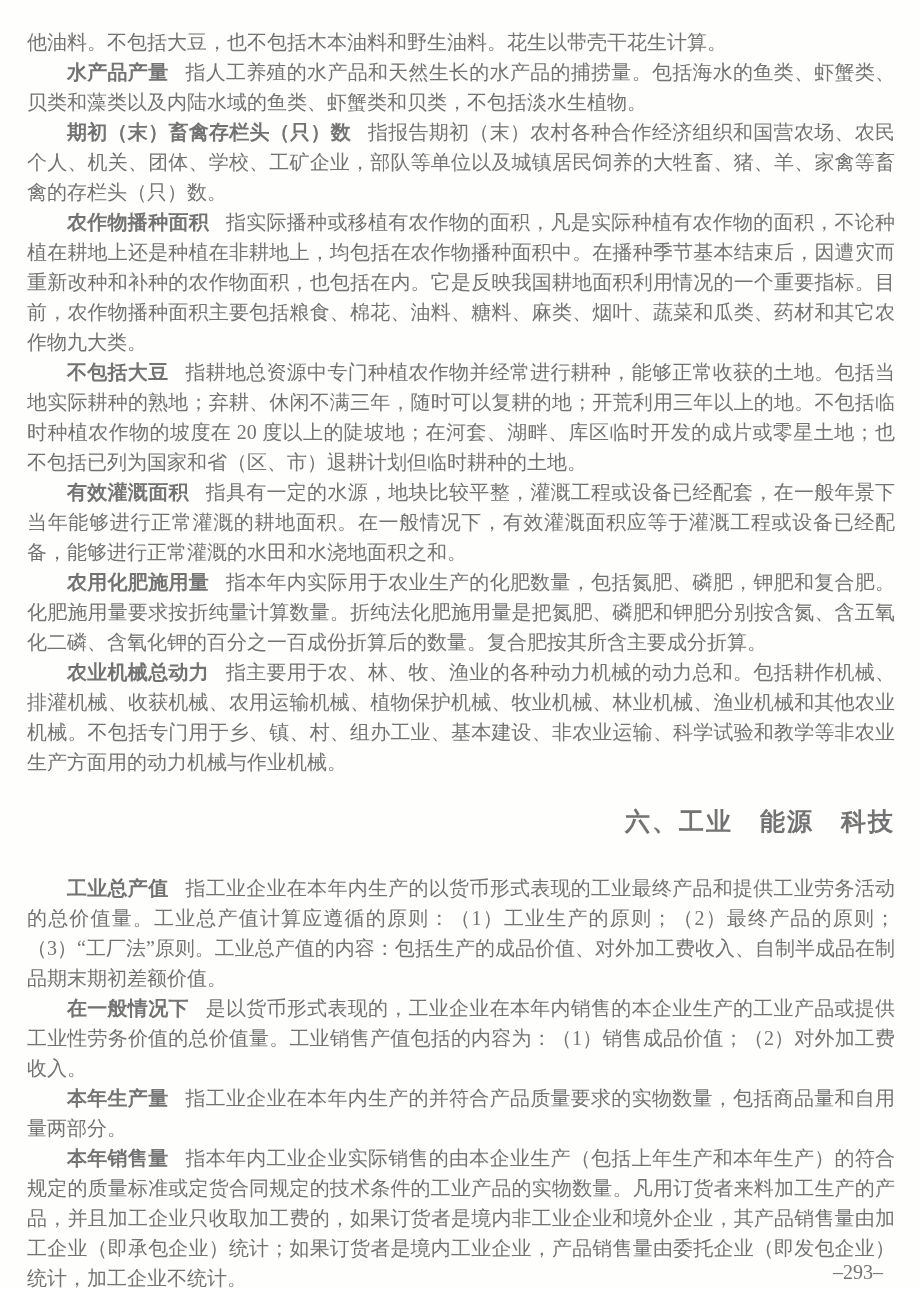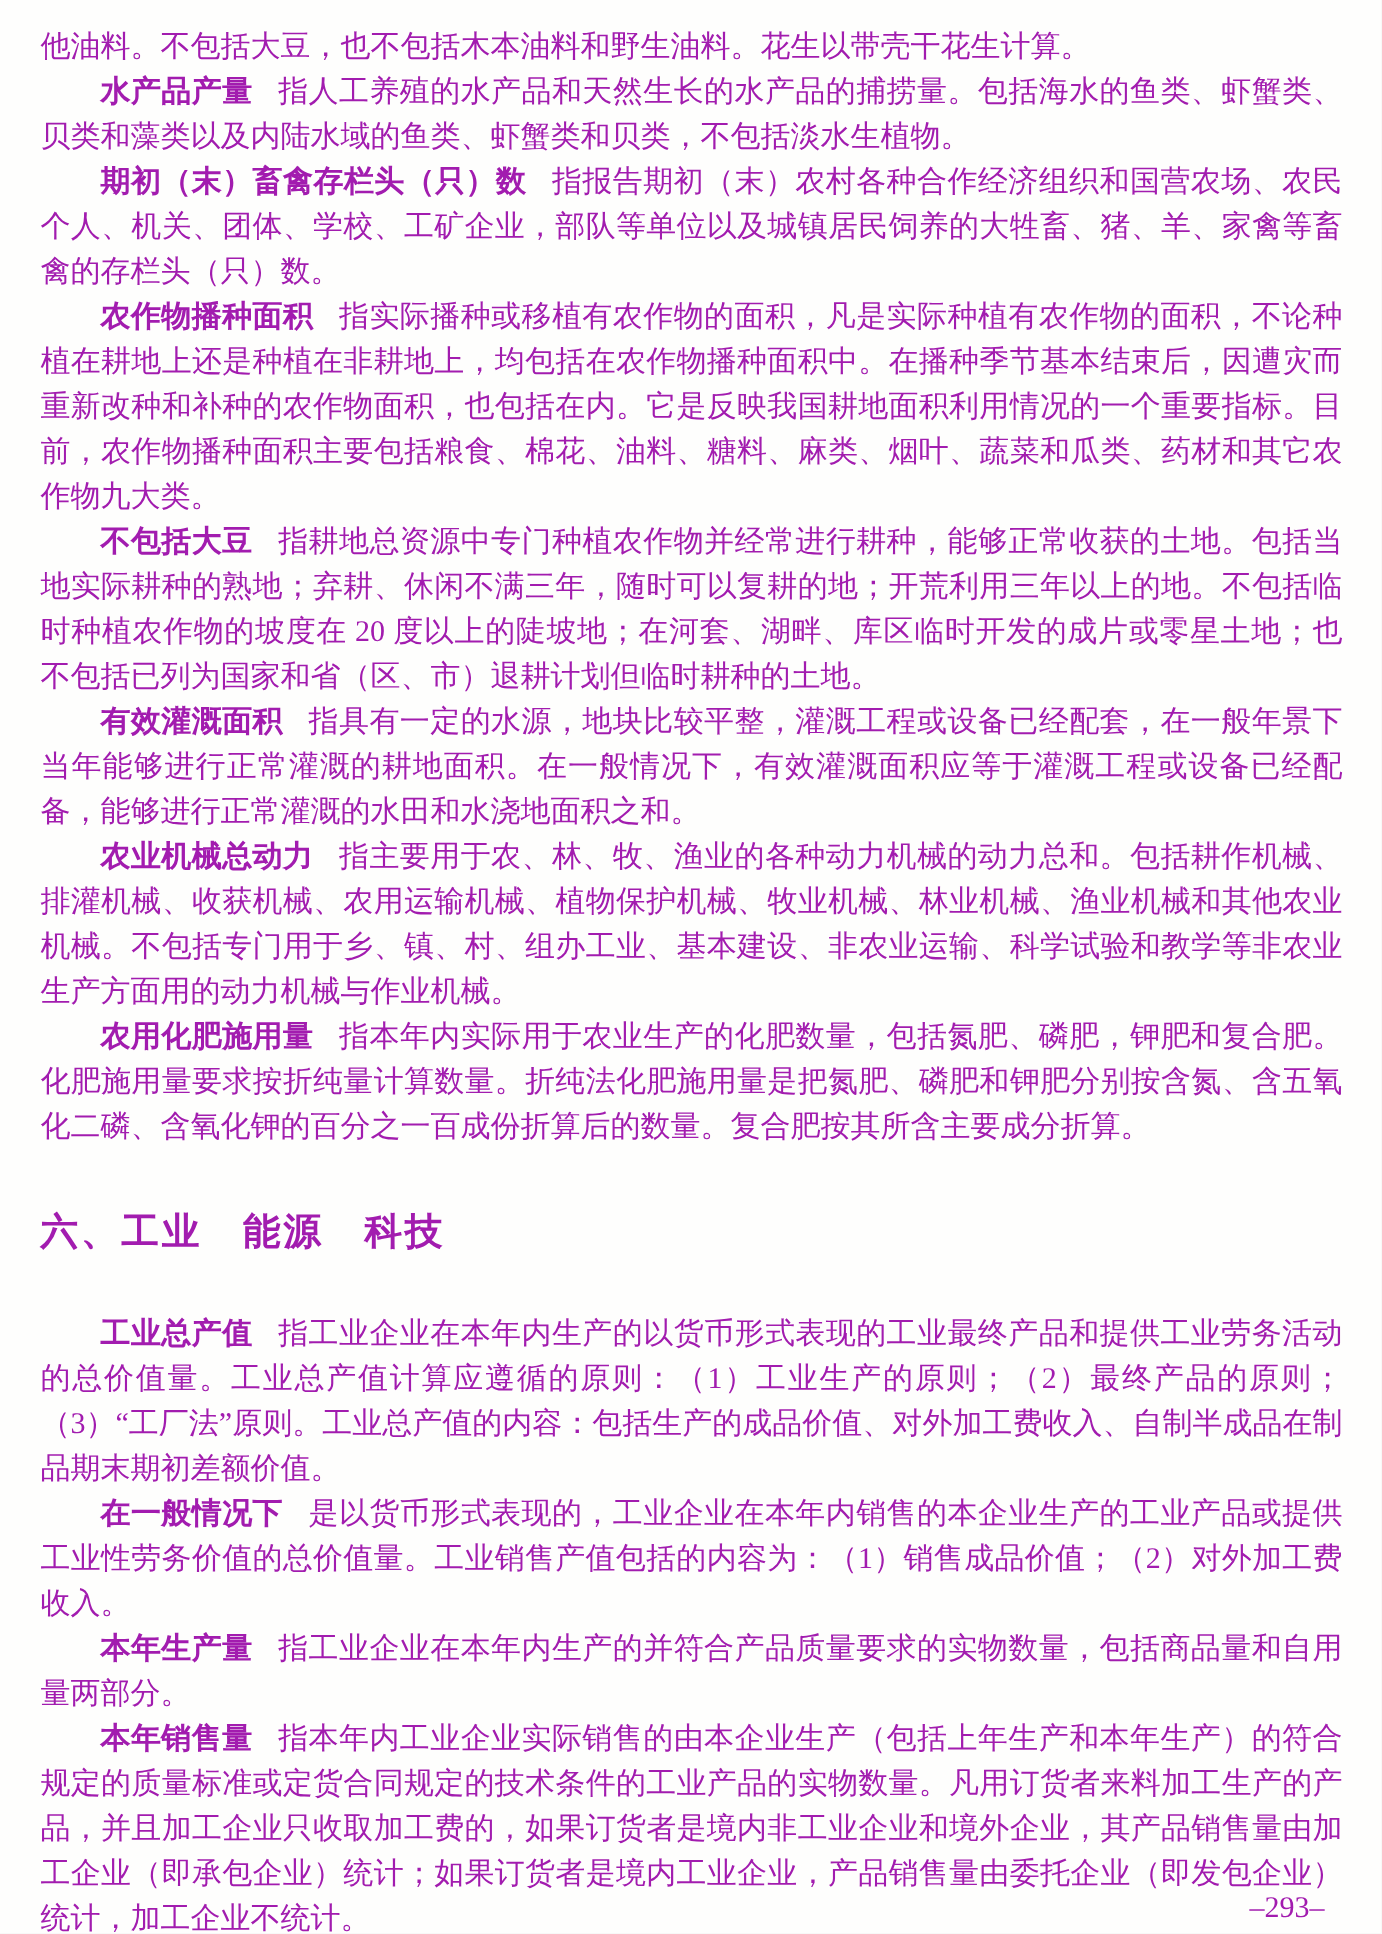--- a/index.html
+++ b/index.html
@@ -7,49 +7,49 @@
     padding: 0;
     background: #f4f4f2;
   }
   .page {
     position: relative;
     box-sizing: border-box;
     width: 921px;
     height: 1289px;
     margin: 0 auto;
     background: #fefefd;
-    color: #a21caf;
+    color: #737373;
     font-family: "Liberation Serif", "DejaVu Serif", serif;
-    padding: 16px 26px 0 27px;
+    padding: 27px 26px 0 27px;
     overflow: hidden;
   }
   .para {
     margin: 0;
     font-size: 20px;
     line-height: 30px;
     text-align: justify;
     text-indent: 2em;
     word-break: break-all;
   }
   .para.continuation {
     text-indent: 0;
   }
   .term {
     font-family: "Liberation Sans", "DejaVu Sans", sans-serif;
     font-weight: bold;
     margin-right: 0.85em;
   }
   .section-heading {
-    margin: 40px 0 36px 0;
+    margin: 28px 0 36px 0;
     font-size: 25px;
     line-height: 32px;
     font-weight: bold;
-    text-align: left;
+    text-align: right;
     letter-spacing: 2px;
-    font-family: Liberation Serif, serif;
+    font-family: Liberation Sans, sans-serif;
   }
   .page-number {
     position: absolute;
     right: 38px;
     bottom: 4px;
     font-size: 20px;
     line-height: 26px;
   }
 </style>
 </head>
@@ -76,25 +76,25 @@
 
   <p class="para">
     <span class="term">不包括大豆</span><span>指耕地总资源中专门种植农作物并经常进行耕种，能够正常收获的土地。包括当地实际耕种的熟地；弃耕、休闲不满三年，随时可以复耕的地；开荒利用三年以上的地。不包括临时种植农作物的坡度在 20 度以上的陡坡地；在河套、湖畔、库区临时开发的成片或零星土地；也不包括已列为国家和省（区、市）退耕计划但临时耕种的土地。</span>
   </p>
 
   <p class="para">
     <span class="term">有效灌溉面积</span><span>指具有一定的水源，地块比较平整，灌溉工程或设备已经配套，在一般年景下当年能够进行正常灌溉的耕地面积。在一般情况下，有效灌溉面积应等于灌溉工程或设备已经配备，能够进行正常灌溉的水田和水浇地面积之和。</span>
   </p>
 
   <p class="para">
-    <span class="term">农业机械总动力</span><span>指主要用于农、林、牧、渔业的各种动力机械的动力总和。包括耕作机械、排灌机械、收获机械、农用运输机械、植物保护机械、牧业机械、林业机械、渔业机械和其他农业机械。不包括专门用于乡、镇、村、组办工业、基本建设、非农业运输、科学试验和教学等非农业生产方面用的动力机械与作业机械。</span>
+    <span class="term">农用化肥施用量</span><span>指本年内实际用于农业生产的化肥数量，包括氮肥、磷肥，钾肥和复合肥。化肥施用量要求按折纯量计算数量。折纯法化肥施用量是把氮肥、磷肥和钾肥分别按含氮、含五氧化二磷、含氧化钾的百分之一百成份折算后的数量。复合肥按其所含主要成分折算。</span>
   </p>
 
   <p class="para">
-    <span class="term">农用化肥施用量</span><span>指本年内实际用于农业生产的化肥数量，包括氮肥、磷肥，钾肥和复合肥。化肥施用量要求按折纯量计算数量。折纯法化肥施用量是把氮肥、磷肥和钾肥分别按含氮、含五氧化二磷、含氧化钾的百分之一百成份折算后的数量。复合肥按其所含主要成分折算。</span>
+    <span class="term">农业机械总动力</span><span>指主要用于农、林、牧、渔业的各种动力机械的动力总和。包括耕作机械、排灌机械、收获机械、农用运输机械、植物保护机械、牧业机械、林业机械、渔业机械和其他农业机械。不包括专门用于乡、镇、村、组办工业、基本建设、非农业运输、科学试验和教学等非农业生产方面用的动力机械与作业机械。</span>
   </p>
 
   <h2 class="section-heading">六、工业　能源　科技</h2>
 
   <p class="para">
     <span class="term">工业总产值</span><span>指工业企业在本年内生产的以货币形式表现的工业最终产品和提供工业劳务活动的总价值量。工业总产值计算应遵循的原则：（1）工业生产的原则；（2）最终产品的原则；（3）“工厂法”原则。工业总产值的内容：包括生产的成品价值、对外加工费收入、自制半成品在制品期末期初差额价值。</span>
   </p>
 
   <p class="para">
     <span class="term">在一般情况下</span><span>是以货币形式表现的，工业企业在本年内销售的本企业生产的工业产品或提供工业性劳务价值的总价值量。工业销售产值包括的内容为：（1）销售成品价值；（2）对外加工费收入。</span>

